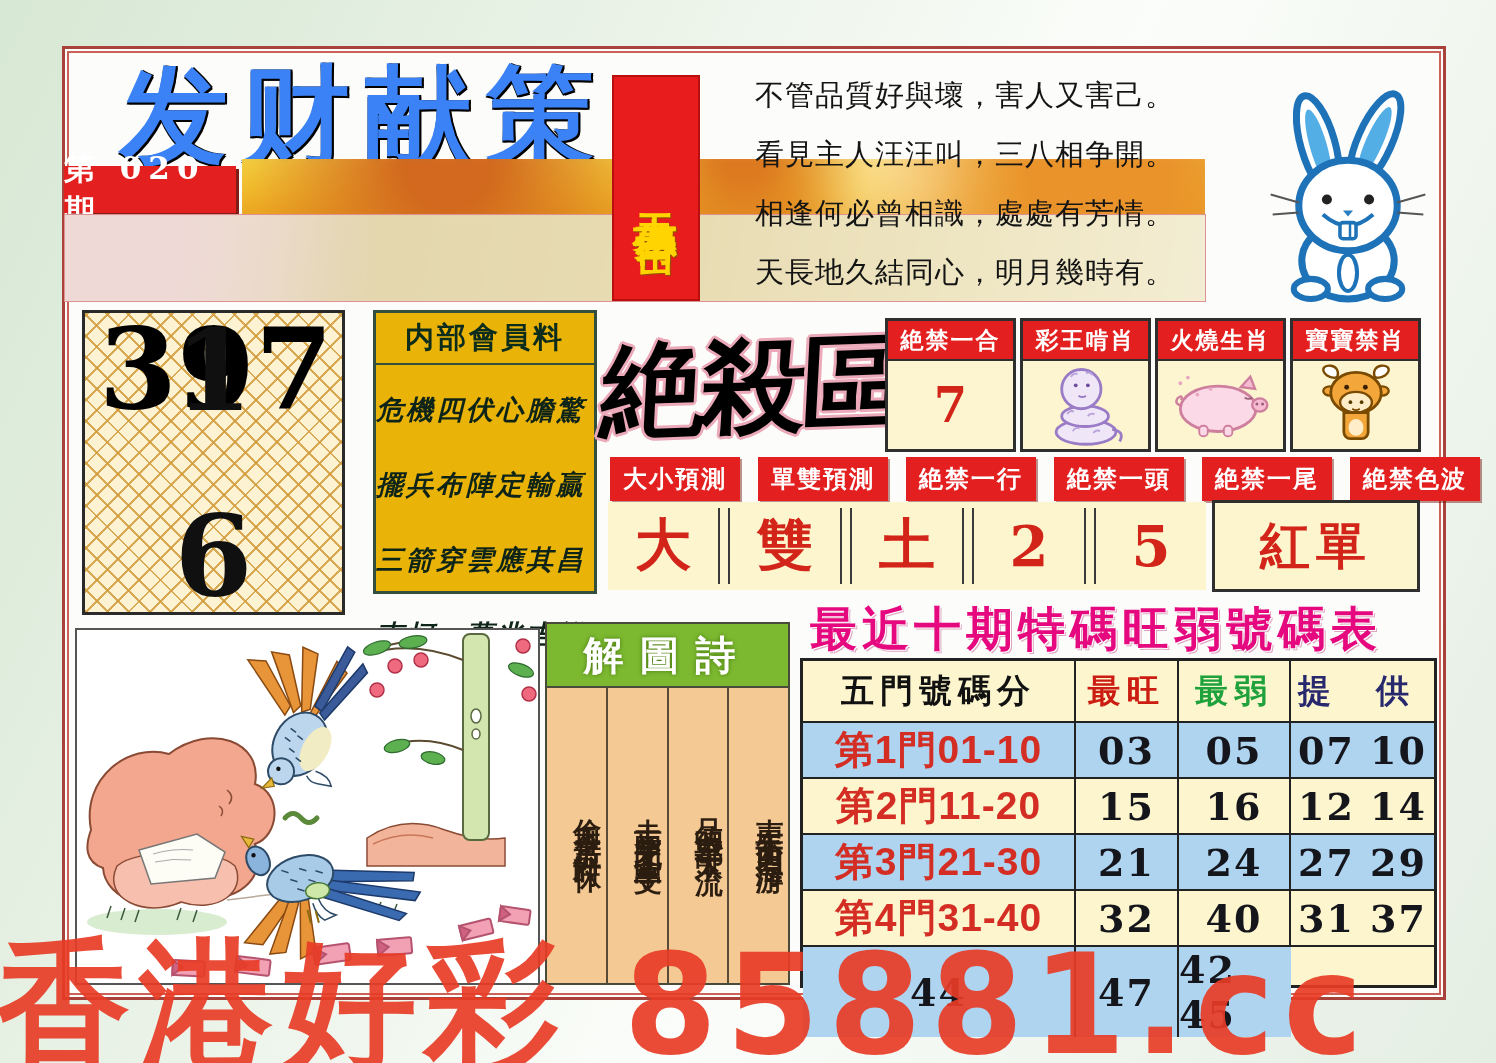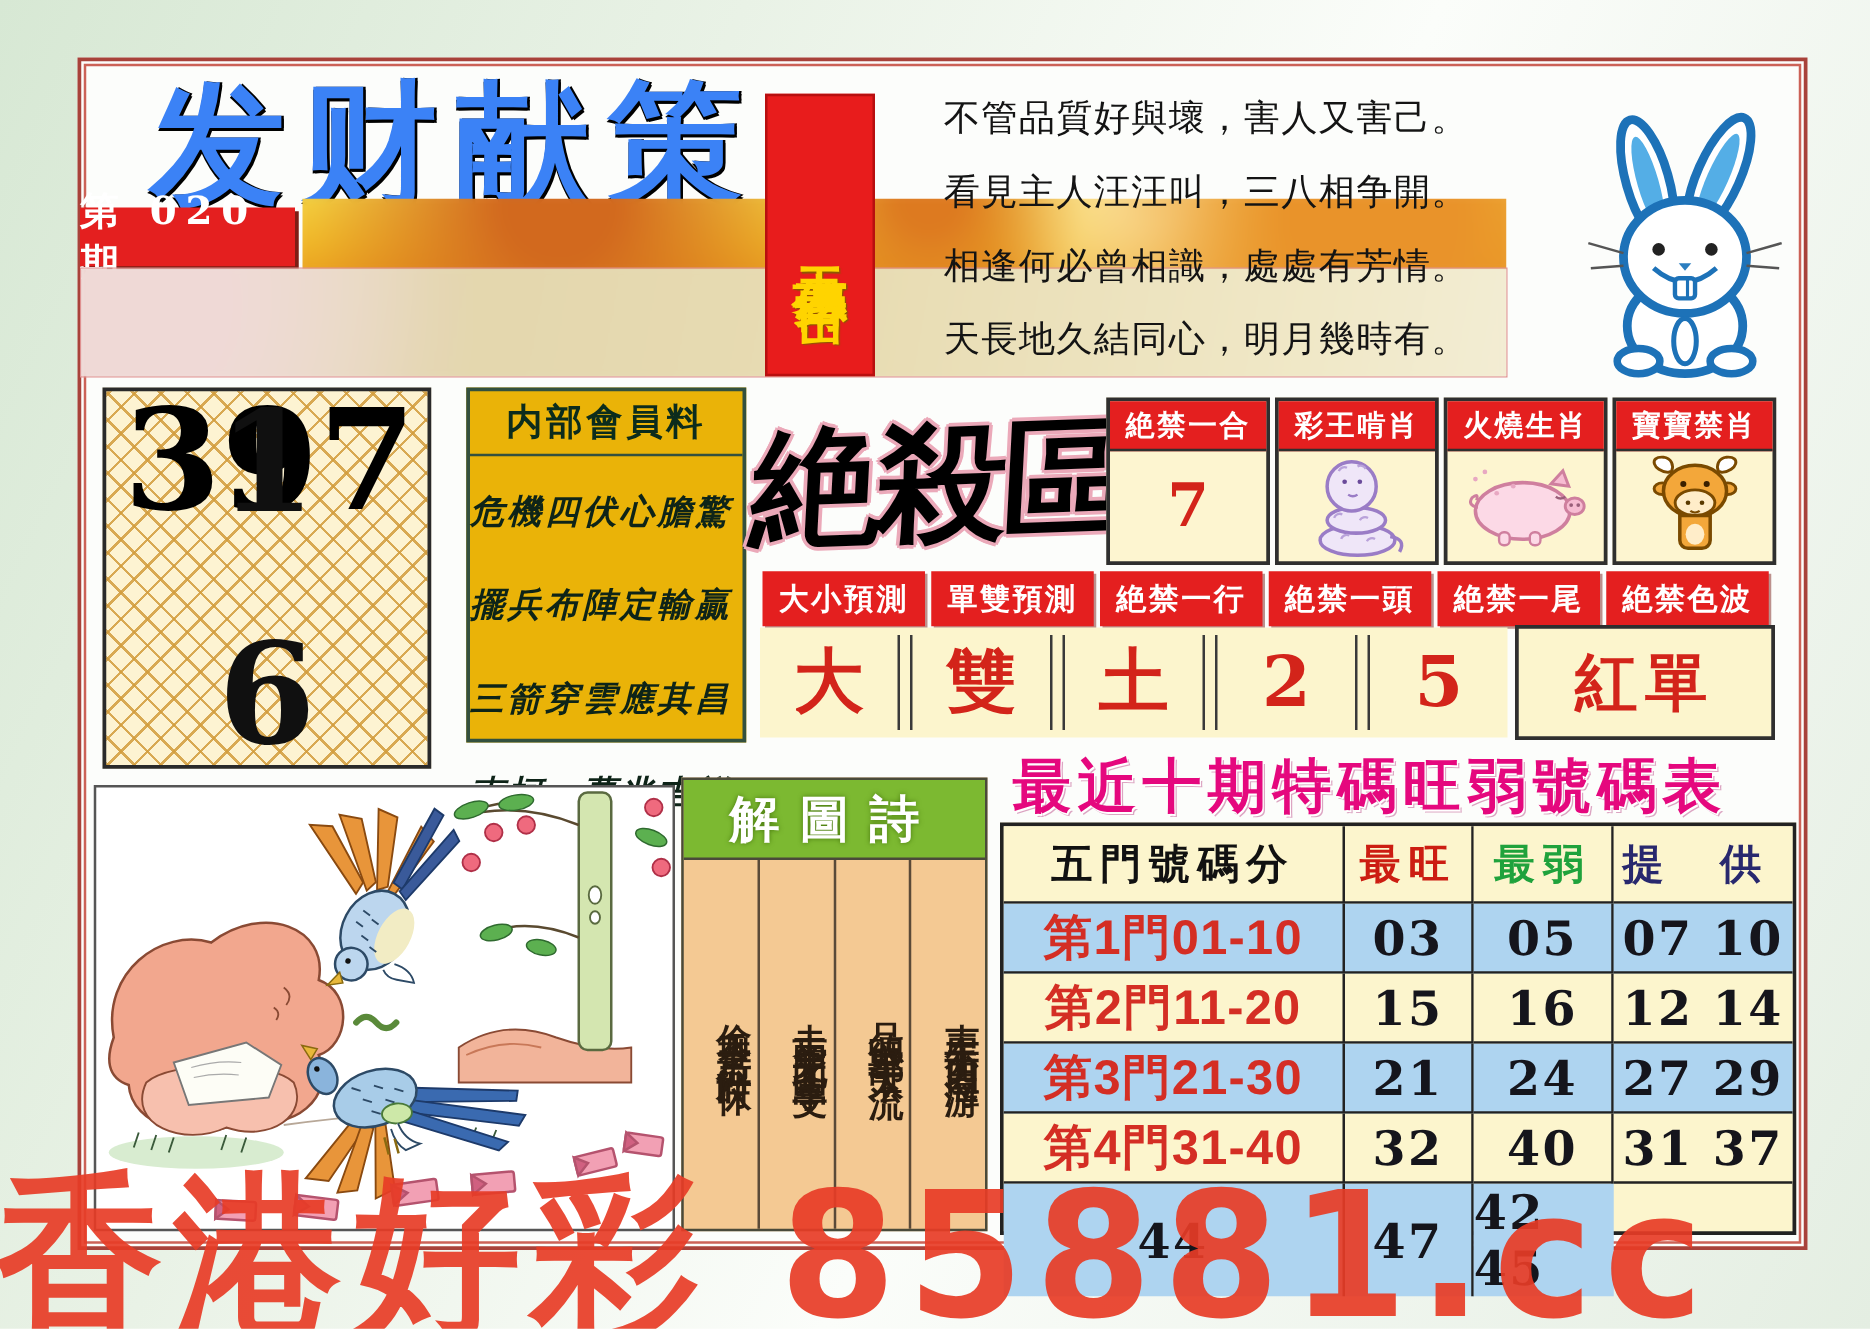--- a/index.html
+++ b/index.html
@@ -105,21 +105,21 @@
   }
   .zodiac-row { left:885px; top:318px; display:flex; gap:4px; }
   .zbox { width:131px; height:134px; border:3px solid #2f2f2f; background:#fdf5d0;
     display:flex; flex-direction:column; }
   .zbox-header { height:40px; background:#e41f1f; color:#fff; display:flex;
     align-items:center; justify-content:center; font-size:23px; font-weight:700;
     letter-spacing:2px; border-bottom:2px solid #2f2f2f; }
   .zbox-body { flex:1; display:flex; align-items:center; justify-content:center; }
   .zbox-value { color:#d3241a; font:bold 48px "DejaVu Serif", serif; }
 
-  .pred-row { left:610px; top:457px; display:flex; gap:5px; }
+  .pred-row { left:610px; top:457px; display:flex; gap:18px; }
   .phead { width:130px; height:44px; background:#e41f1f; color:#fff; display:flex;
     align-items:center; justify-content:center; font-size:24px; font-weight:700;
     letter-spacing:2px; box-shadow:2px 2px 0 rgba(110,10,5,.45); }
 
   .values-band { left:608px; top:502px; width:598px; height:88px; background:#fcf5cd;
     display:flex; align-items:stretch; }
   .vcell { flex:1; display:flex; align-items:center; justify-content:center;
     font:bold 56px "DejaVu Serif", serif; color:#d3241a; }
   .vsep { width:12px; margin:6px 0; border-left:2px solid #3a3a3a; border-right:2px solid #3a3a3a; }
   .colorwave-box { left:1212px; top:500px; width:208px; height:92px; background:#fcf5cd;

